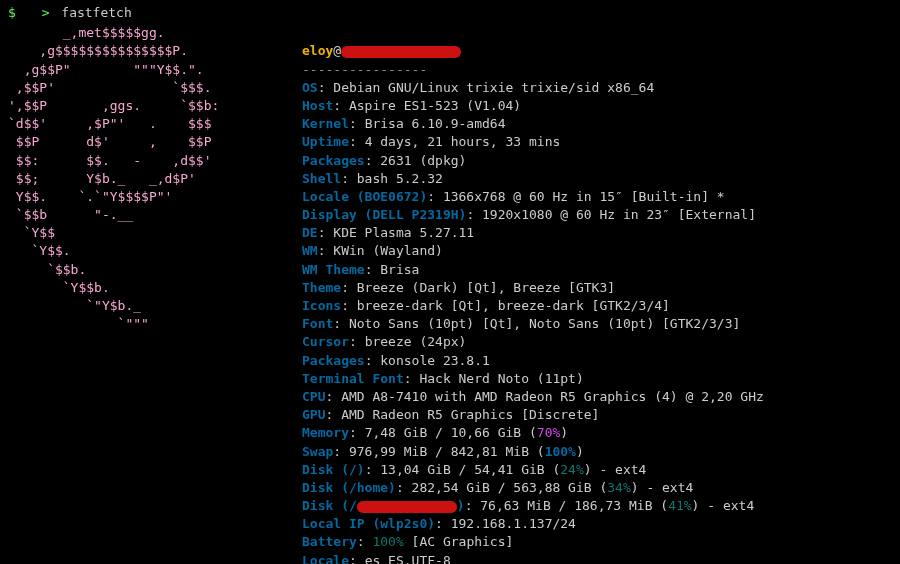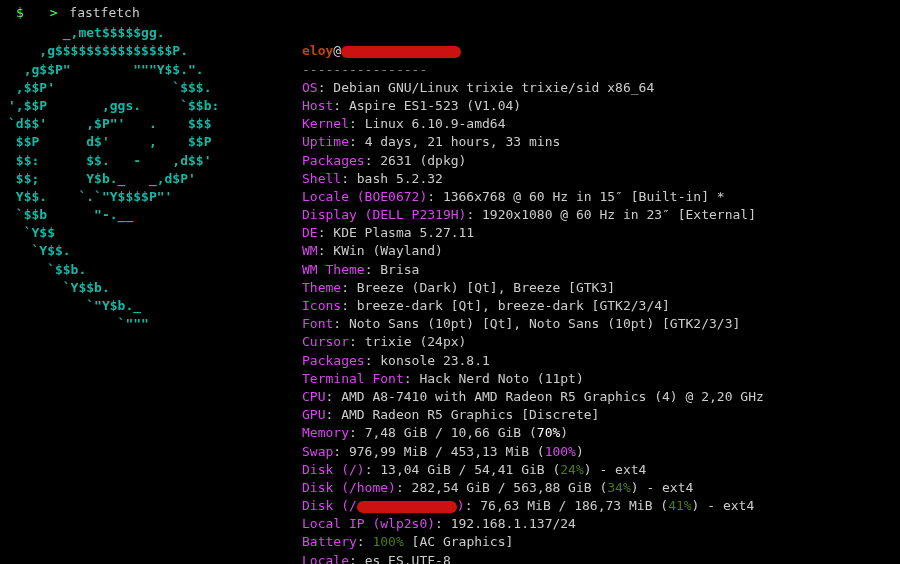--- a/index.html
+++ b/index.html
@@ -7,48 +7,48 @@
     background: #000;
     font-family: "Hack Nerd Font", "DejaVu Sans Mono", Consolas, monospace;
     font-size: 13px;
     line-height: 1.4;
     color: #ccc;
     width: 900px;
     height: 564px;
     overflow: hidden;
     padding: 4px 8px;
   }
-  .top-line { margin-bottom: 2px; margin-left: 8px; }
+  .top-line { margin-bottom: 2px; }
   .top-line .dollar { color: #55ff55; }
   .top-line .gt { color: #55ff55; margin-left: 18px;}
   .top-line .cmdtxt { color: #ccc; margin-left: 4px;}
   .container { display: flex; align-items: flex-start; }
   .logo {
     white-space: pre;
-    color: #14b8a6;
-    font-weight: bold;
+    color: #f9a8d4;
+    font-weight: normal;
     margin-right: 24px;
     min-width: 270px;
   }  
   .info { white-space: pre; }
-  .k { color: #d946ef; font-weight: normal; } 
+  .k { color: #0369a1; font-weight: bold; } 
   .v { color: #ccc; }                    
   .sep { color: #888; }
   .redact {
     display: inline-block;
     width: 120px;
     height: 12px;
     background: #c11;
     border-radius: 6px;
     vertical-align: middle;
   }
   .redact.sm { width: 100px; }
-  .user { color: #c2410c; font-weight: bold; }
-  .g { color: #4d7c0f; }   
-  .y { color: #ffffff; }   
+  .user { color: #eab308; font-weight: bold; }
+  .g { color: #0f766e; }   
+  .y { color: #d946ef; }   
 </style>
 </head>
 <body>
 
 <div class="top-line">
   <span class="dollar">$</span>
   <span class="gt">&gt;</span>
   <span class="cmdtxt">fastfetch</span>
 </div>
 
@@ -70,39 +70,39 @@
      `$$b.
        `Y$$b.
           `"Y$b._
               `"""</div>
 
   <div class="info">
 <span class="user">eloy</span><span class="v">@</span><span class="redact"></span>
 <span class="sep">----------------</span>
 <div id="rows-simple"><span class="k">OS</span><span class="v">: </span><span class="v">Debian GNU/Linux trixie trixie/sid x86_64</span>
 <span class="k">Host</span><span class="v">: </span><span class="v">Aspire ES1-523 (V1.04)</span>
-<span class="k">Kernel</span><span class="v">: </span><span class="v">Linux 6.10.9-amd64</span>
+<span class="k">Kernel</span><span class="v">: </span><span class="v">Brisa 6.10.9-amd64</span>
 <span class="k">Uptime</span><span class="v">: </span><span class="v">4 days, 21 hours, 33 mins</span>
 <span class="k">Packages</span><span class="v">: </span><span class="v">2631 (dpkg)</span>
 <span class="k">Shell</span><span class="v">: </span><span class="v">bash 5.2.32</span>
 <span class="k">Locale (BOE0672)</span><span class="v">: </span><span class="v">1366x768 @ 60 Hz in 15″ [Built-in] *</span>
 <span class="k">Display (DELL P2319H)</span><span class="v">: </span><span class="v">1920x1080 @ 60 Hz in 23″ [External]</span>
 <span class="k">DE</span><span class="v">: </span><span class="v">KDE Plasma 5.27.11</span>
 <span class="k">WM</span><span class="v">: </span><span class="v">KWin (Wayland)</span>
 <span class="k">WM Theme</span><span class="v">: </span><span class="v">Brisa</span>
 <span class="k">Theme</span><span class="v">: </span><span class="v">Breeze (Dark) [Qt], Breeze [GTK3]</span>
 <span class="k">Icons</span><span class="v">: </span><span class="v">breeze-dark [Qt], breeze-dark [GTK2/3/4]</span>
 <span class="k">Font</span><span class="v">: </span><span class="v">Noto Sans (10pt) [Qt], Noto Sans (10pt) [GTK2/3/3]</span>
-<span class="k">Cursor</span><span class="v">: </span><span class="v">trixie (24px)</span>
+<span class="k">Cursor</span><span class="v">: </span><span class="v">breeze (24px)</span>
 <span class="k">Packages</span><span class="v">: </span><span class="v">konsole 23.8.1</span>
 <span class="k">Terminal Font</span><span class="v">: </span><span class="v">Hack Nerd Noto (11pt)</span>
 <span class="k">CPU</span><span class="v">: </span><span class="v">AMD A8-7410 with AMD Radeon R5 Graphics (4) @ 2,20 GHz</span>
 <span class="k">GPU</span><span class="v">: </span><span class="v">AMD Radeon R5 Graphics [Discrete]</span>
 </div><span class="k">Memory</span><span class="v">: </span><span class="v">7,48 GiB / 10,66 GiB (</span><span id="mem-pct" class="y">70%</span><span class="v">)</span>
-<span class="k">Swap</span><span class="v">: </span><span class="v">976,99 MiB / 453,13 MiB (</span><span id="swap-pct" class="k">100%</span><span class="v">)</span>
+<span class="k">Swap</span><span class="v">: </span><span class="v">976,99 MiB / 842,81 MiB (</span><span id="swap-pct" class="k">100%</span><span class="v">)</span>
 <span class="k">Disk (/)</span><span class="v">: </span><span class="v">13,04 GiB / 54,41 GiB (</span><span id="dr-pct" class="g">24%</span><span class="v">) - ext4</span>
 <span class="k">Disk (/home)</span><span class="v">: </span><span class="v">282,54 GiB / 563,88 GiB (</span><span id="dh-pct" class="g">34%</span><span class="v">) - ext4</span>
 <span class="k">Disk (/</span><span class="redact sm"></span><span class="k">)</span><span class="v">: </span><span class="v">76,63 MiB / 186,73 MiB (</span><span id="dx-pct" class="g">41%</span><span class="v">) - ext4</span>
 <span class="k">Local IP (wlp2s0)</span><span class="v">: </span><span class="v">192.168.1.137/24</span>
 <span class="k">Battery</span><span class="v">: </span><span class="g">100%</span><span class="v"> [AC Graphics]</span>
 <span class="k">Locale</span><span class="v">: </span><span class="v">es_ES.UTF-8</span>
 </div>
 
 </div>
 

